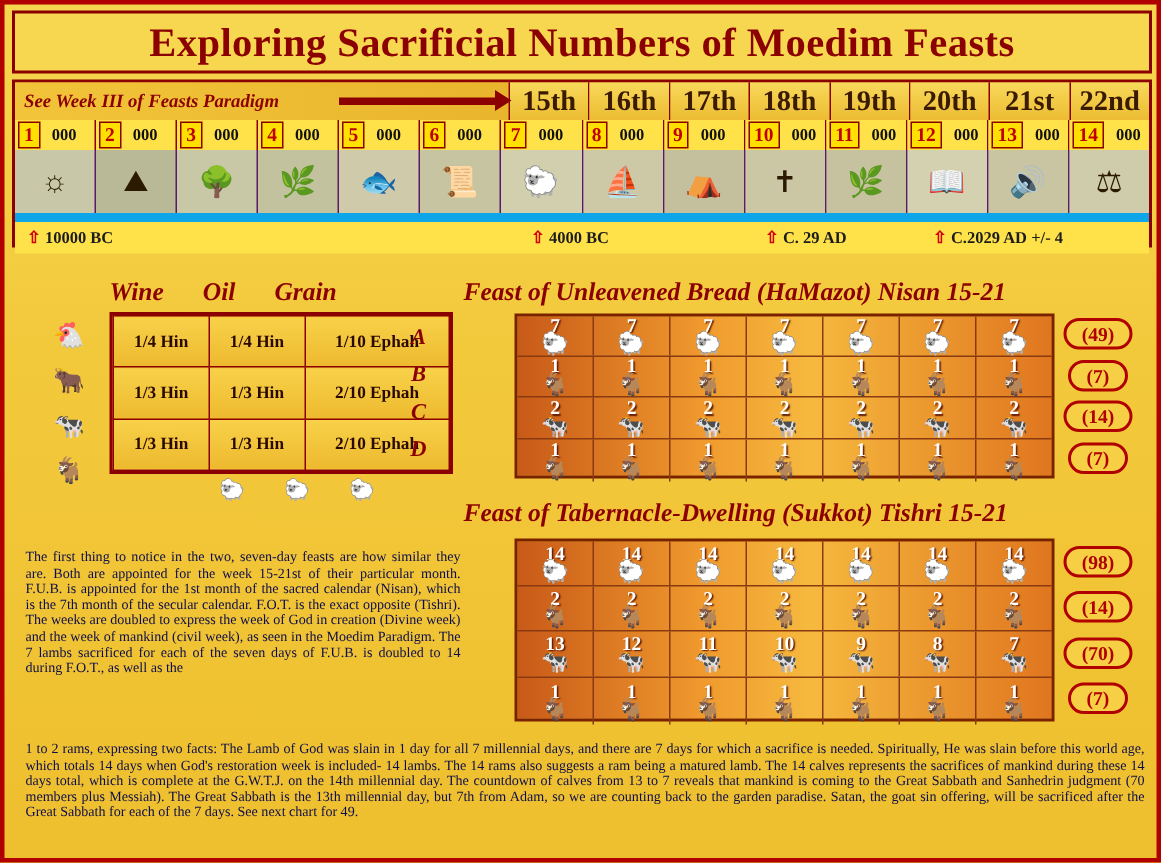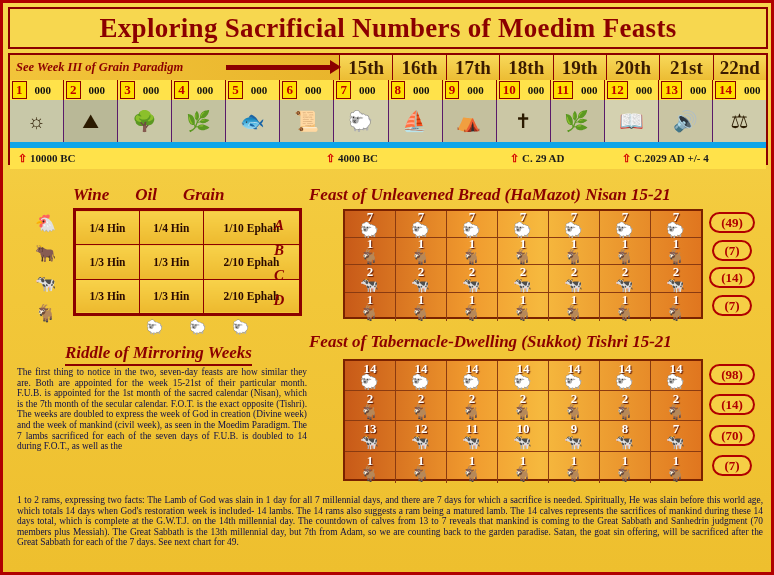--- a/index.html
+++ b/index.html
@@ -200,21 +200,21 @@
 
 <div id="page">
 
   <div class="title-bar">
     <div class="t">Exploring Sacrificial Numbers of Moedim Feasts</div>
   </div>
 
   <div class="tl">
     <div class="tl-weeks">
       <div class="wk-text">
-        <span>See Week III of Grain Paradigm</span>
+        <span>See Week III of Feasts Paradigm</span>
         <span class="arrow"></span>
       </div>
       <div class="wk">15th</div>
       <div class="wk">16th</div>
       <div class="wk">17th</div>
       <div class="wk">18th</div>
       <div class="wk">19th</div>
       <div class="wk">20th</div>
       <div class="wk">21st</div>
       <div class="wk">22nd</div>
@@ -291,21 +291,21 @@
       <div class="ic" style="background:#c4c09e;">⛺</div>
       <div class="ic" style="background:#cbc7a5;">✝</div>
       <div class="ic" style="background:#c6c2a0;">🌿</div>
       <div class="ic" style="background:#d4d1b0;">📖</div>
       <div class="ic" style="background:#c9c5a3;">🔊</div>
       <div class="ic" style="background:#cfccab;">⚖</div>
     </div>
 
     <div class="tl-base">
       <div class="lbl" style="left:8px;"><span class="up">⇧</span> <span>10000 BC</span></div>
-      <div class="lbl" style="left:316px;"><span class="up">⇧</span> <span>4000 BC</span></div>
+      <div class="lbl" style="left:344px;"><span class="up">⇧</span> <span>4000 BC</span></div>
       <div class="lbl" style="left:500px;"><span class="up">⇧</span> <span>C. 29 AD</span></div>
       <div class="lbl" style="left:612px;"><span class="up">⇧</span> <span>C.2029 AD +/- 4</span></div>
     </div>
   </div>
 
   <div class="hdr-wog">
     <span>Wine</span>
     <span>Oil</span>
     <span>Grain</span>
   </div>
@@ -610,17 +610,16 @@
     </div>
   </div>
 
   <div class="totals" style="left:700px;top:356px;height:122px;">
     <div class="t">(98)</div>
     <div class="t">(14)</div>
     <div class="t">(70)</div>
     <div class="t">(7)</div>
   </div>
 
-  <div class="riddle-hdr">Riddle of Mirroring Weeks</div>
   <div class="riddle-body">The first thing to notice in the two, seven-day feasts are how similar they are.  Both are appointed for the week 15-21st of their particular month.  F.U.B. is appointed for the 1st month of the sacred calendar (Nisan), which is the 7th month of the secular calendar.  F.O.T. is the exact opposite (Tishri).  The weeks are doubled to express the week of God in creation (Divine week) and the week of mankind (civil week), as seen in the Moedim Paradigm.  The 7 lambs sacrificed for each of the seven days of F.U.B. is doubled to 14 during F.O.T., as well as the</div>
   <div class="bottom-text">1 to 2 rams, expressing two facts: The Lamb of God was slain in 1 day for all 7 millennial days, and there are 7 days for which a sacrifice is needed.  Spiritually, He was slain before this world age, which totals 14 days when God's restoration week is included- 14 lambs.  The 14 rams also suggests a ram being a matured lamb.  The 14 calves represents the sacrifices of mankind during these 14 days total, which is complete at the G.W.T.J. on the 14th millennial day.  The countdown of calves from 13 to 7 reveals that mankind is coming to the Great Sabbath and Sanhedrin judgment (70 members plus Messiah).  The Great Sabbath is the 13th millennial day, but 7th from Adam, so we are counting back to the garden paradise.  Satan, the goat sin offering, will be sacrificed after the Great Sabbath for each of the 7 days.  See next chart for 49.</div>
 
 </div>
 
 </body></html>

